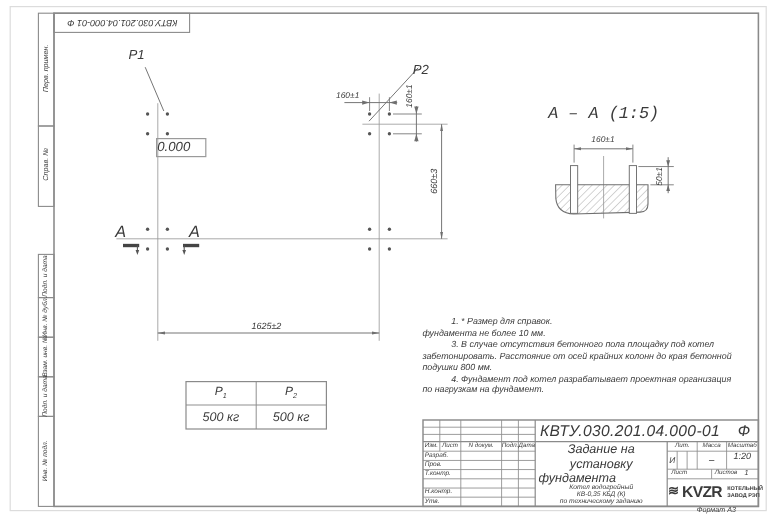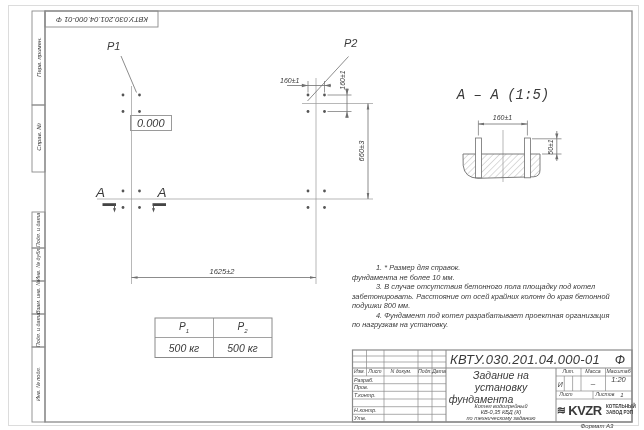--- a/index.html
+++ b/index.html
@@ -3,21 +3,21 @@
 <meta charset="utf-8">
 <style>
   html,body{margin:0;padding:0;background:#fff;}
   .sheet{position:relative;width:644px;height:430px;background:#ffffff;overflow:hidden;
          font-family:"Liberation Sans",sans-serif;font-style:italic;color:#3a3a3a;}
   .sheet svg{position:absolute;left:0;top:0;}
   .t{position:absolute;white-space:nowrap;line-height:1;}
   .c{transform:translate(-50%,-50%);}
   .rot{transform:translate(-50%,-50%) rotate(-90deg);}
   .r180{transform:translate(-50%,-50%) rotate(180deg);}
-  .elev{border:1px solid #9a9a9a;text-align:center;}
+  .elev{border:1px solid #9a9a9a;}
   .notes{position:absolute;left:352px;top:263px;width:276px;font-size:7.4px;line-height:9.55px;}
   .notes .ni{padding-left:24px;}
   .sub{font-size:6px;vertical-align:sub;}
   .logo-kvzr{font-style:normal;font-weight:800;letter-spacing:-0.5px;}
   .logo-sub{font-style:normal;font-weight:600;}
 </style>
 </head>
 <body>
 
 <div class="sheet">
@@ -156,21 +156,21 @@
 
   <div class="t rot" style="left:38.5px;top:57px;font-size:6px;">Перв. примен.</div>
   <div class="t rot" style="left:38.5px;top:137px;font-size:6px;">Справ. №</div>
   <div class="t rot" style="left:38.5px;top:229.5px;font-size:5.5px;">Подп. и дата</div>
   <div class="t rot" style="left:38.5px;top:264px;font-size:5.5px;">Инв. № дубл.</div>
   <div class="t rot" style="left:38.5px;top:297px;font-size:5.5px;">Взам. инв. №</div>
   <div class="t rot" style="left:38.5px;top:330px;font-size:5.5px;">Подп. и дата</div>
   <div class="t rot" style="left:38.5px;top:383.5px;font-size:5.5px;">Инв. № подл.</div>
 
   <div class="t" style="left:107px;top:41px;font-size:11px;">P1</div>
-  <div class="t" style="left:344px;top:38px;font-size:11px;">P2</div>
+  <div class="t" style="left:344px;top:54px;font-size:11px;">P2</div>
   <div class="t elev" style="left:130px;top:114.5px;width:39.5px;height:14.5px;font-size:11px;line-height:14.5px;">0.000</div>
   <div class="t c" style="left:222px;top:271.5px;font-size:7.5px;">1625±2</div>
   <div class="t rot" style="left:361.5px;top:151px;font-size:7.5px;">660±3</div>
   <div class="t" style="left:280px;top:76.5px;font-size:7px;">160±1</div>
   <div class="t rot" style="left:341.5px;top:79.5px;font-size:7px;">160±1</div>
   <div class="t c" style="left:100.5px;top:193px;font-size:13.5px;">А</div>
   <div class="t c" style="left:162px;top:193px;font-size:13.5px;">А</div>
 
   <div class="t c" style="left:503px;top:95px;font-size:14px;font-family:Liberation Mono, monospace;">А – А (1:5)</div>
   <div class="t c" style="left:502.5px;top:116.5px;font-size:7px;">160±1</div>
@@ -181,21 +181,21 @@
   <div class="t c" style="left:184px;top:347.5px;font-size:10.5px;">500 кг</div>
   <div class="t c" style="left:242.5px;top:347.5px;font-size:10.5px;">500 кг</div>
 
   <div class="notes">
     <div class="ni">1. * Размер для справок.</div>
     <div>фундамента не более 10 мм.</div>
     <div class="ni">3. В случае отсутствия бетонного пола площадку под котел</div>
     <div>забетонировать. Расстояние от осей крайних колонн до края бетонной</div>
     <div>подушки 800 мм.</div>
     <div class="ni">4. Фундамент под котел разрабатывает проектная организация</div>
-    <div>по нагрузкам на установку.</div>
+    <div>по нагрузкам на фундамент.</div>
   </div>
 
   <div class="t c" style="left:525px;top:359px;font-size:13px;letter-spacing:0.3px;">КВТУ.030.201.04.000-01</div>
   <div class="t c" style="left:620px;top:359px;font-size:13px;">Ф</div>
 
   <div class="t c" style="left:501px;top:375px;font-size:10.5px;">Задание на</div>
   <div class="t c" style="left:501px;top:387px;font-size:10.5px;">установку</div>
   <div class="t c" style="left:481px;top:398.5px;font-size:10.5px;">фундамента</div>
   <div class="t c" style="left:501px;top:406.5px;font-size:5.6px;">Котел водогрейный</div>
   <div class="t c" style="left:501px;top:412.5px;font-size:5.6px;">КВ-0,35 КБД (К)</div>

